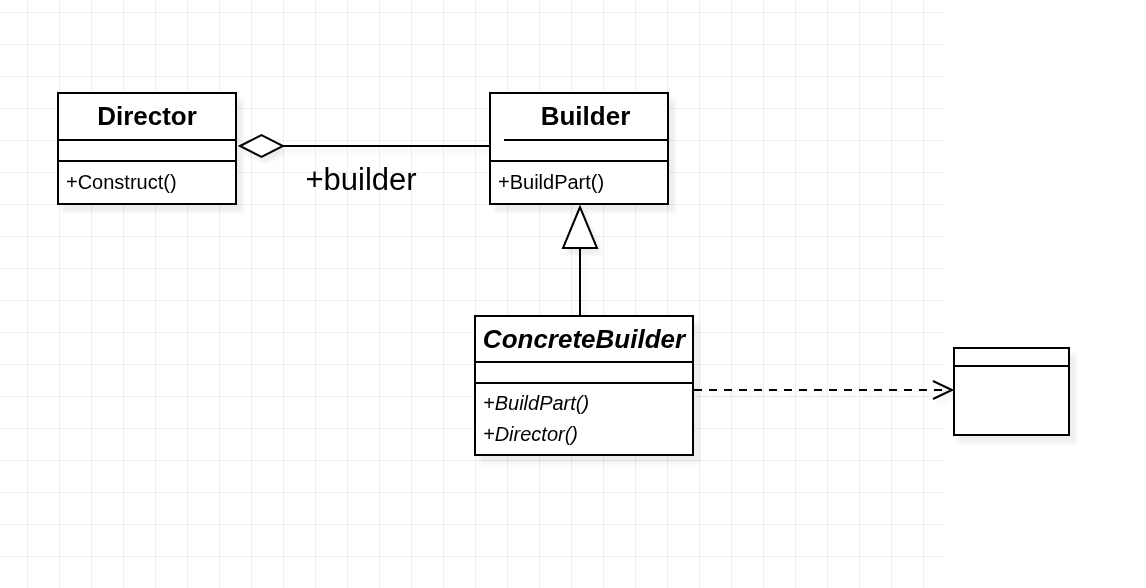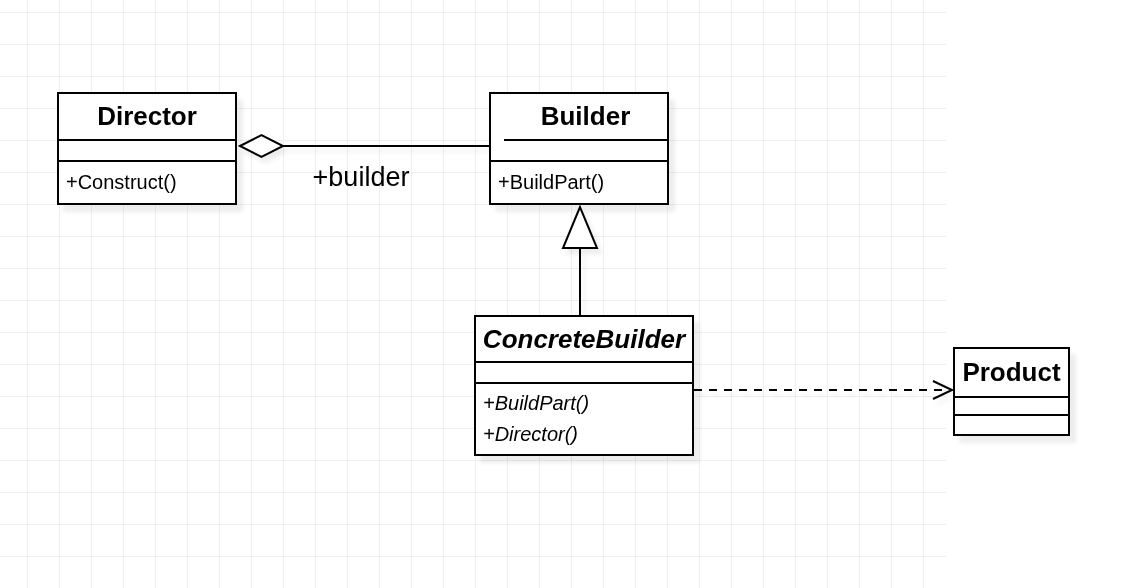--- a/index.html
+++ b/index.html
@@ -68,21 +68,21 @@
   #class-concretebuilder .uml-title { height: 44px; }
   #class-concretebuilder .uml-attrs { height: 19px; }
   #class-product         { left: 953px; top: 347px; width: 113px; height: 85px; }
   #class-product   .uml-title   { height: 47px; }
   #class-product   .uml-attrs   { height: 16px; }
   .edge-label {
     position: absolute;
     left: 361px;
     top: 162px;
     transform: translateX(-50%);
-    font-size: 27px;
+    font-size: 31px;
     white-space: nowrap;
   }
 </style>
 </head>
 <body>
 
 <div class="canvas">
 
   <svg class="connector-layer" viewBox="0 0 1146 588" xmlns="http://www.w3.org/2000/svg">
 
@@ -121,20 +121,19 @@
   <div class="uml-class" id="class-concretebuilder">
     <div class="uml-title">ConcreteBuilder</div>
     <div class="uml-attrs"></div>
     <div class="uml-methods">
       <div>+BuildPart()</div>
       <div>+Director()</div>
     </div>
   </div>
 
   <div class="uml-class" id="class-product">
-    <div class="uml-title">Product</div>
     <div class="uml-attrs"></div>
     <div class="uml-methods"></div>
   </div>
 
   <div class="edge-label">+builder</div>
 
 </div>
 
 </body></html>

